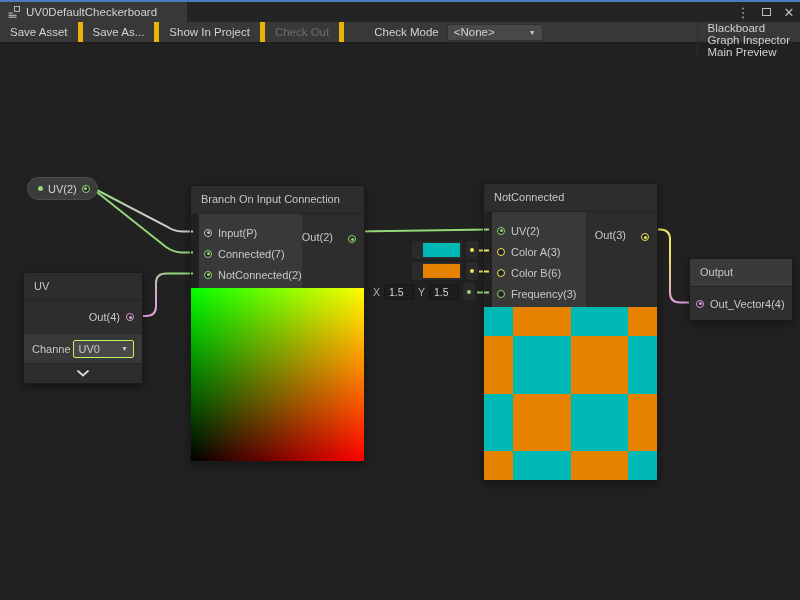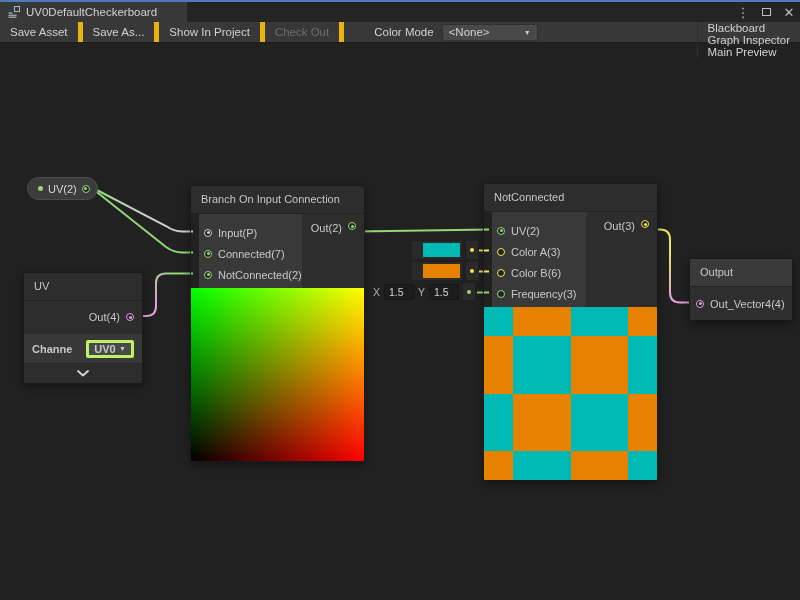--- a/index.html
+++ b/index.html
@@ -32,21 +32,21 @@
   svg.edges { position:absolute; top:0; left:0; width:800px; height:600px; z-index:2; pointer-events:none; }
 
   .node { position:absolute; border:1px solid #1a1a1a; border-radius:2px; overflow:hidden;
     box-shadow:0 3px 8px rgba(0,0,0,.4); z-index:3; font-size:11px; color:#c8c8c8; }
   .node-title { height:28px; line-height:27px; padding-left:10px; background:#2d2d2d;
     border-bottom:1px solid #232323; color:#c6c6c6; white-space:nowrap; overflow:hidden; }
   .node-cols { display:flex;padding-left:8px; }
   .col-in { flex:1; background:#393939; padding:8px 0 3px; }
   .col-out { background:#2d2d2d; padding:8px 0 3px; }
   .prow { height:21px; display:flex; align-items:center; gap:6px; padding-left:5px; white-space:nowrap; }
-  .orow { height:21px; display:flex; align-items:flex-start; justify-content:flex-end; gap:6px; padding-right:8px; white-space:nowrap; }
+  .orow { height:21px; display:flex; align-items:flex-end; justify-content:flex-end; gap:15px; padding-right:8px; white-space:nowrap; }
 
   .port { width:8px; height:8px; border-radius:50%; border:1px solid; background:#212121; flex:0 0 auto;
     display:flex; align-items:center; justify-content:center; }
   .port .dot { width:3px; height:3px; border-radius:50%; display:block; }
   .p-v2 { border-color:var(--vector2_green); }  .p-v2 .dot { background:var(--vector2_green); }
   .p-v3 { border-color:var(--vector3_yellow); } .p-v3 .dot { background:var(--vector3_yellow); }
   .p-v4 { border-color:var(--vector4_pink); }   .p-v4 .dot { background:var(--vector4_pink); }
   .p-gray { border-color:var(--port_gray); }    .p-gray .dot { background:var(--port_gray); }
 
   
@@ -56,22 +56,22 @@
     background-blend-mode:screen; background-color:#000; }
 
   
   .node-checker { left:483px; top:183px; width:175px; }
   .node-checker .col-out { width:71px; }
   .preview-checker { height:173px; display:grid; grid-template-columns:1fr 2fr 2fr 1fr; grid-template-rows:1fr 2fr 2fr 1fr; }
 
   
   .node-uv { left:23px; top:272px; width:120px; }
   .uv-outrow { height:32px; background:#2d2d2d; display:flex; align-items:center; justify-content:flex-end; gap:6px; padding-right:8px; }
-  .uv-chanrow { height:30px; background:#383838; display:flex; align-items:center; padding:0 8px 0 8px; gap:14px; border-top:1px solid #2a2a2a;font-weight:bold; }
-  .mini-dd { flex:1; height:18px; background:#494949; border:3px solid #bef264; border-radius:2px;
+  .uv-chanrow { height:30px; background:#383838; display:flex; align-items:center; padding:0 8px 0 8px; gap:2px; border-top:1px solid #2a2a2a; }
+  .mini-dd { flex:1; height:18px; background:#494949; border:1px solid #bef264; border-radius:2px;
     display:flex; align-items:center; justify-content:space-between; padding:0 5px; min-width:0; }
   .uv-collapse { height:20px; background:#2d2d2d; border-top:1px solid #262626; display:flex; align-items:center; justify-content:center; }
 
   
   .node-output { left:689px; top:258px; width:104px; }
   .node-output .node-title { background:#3a3a3a; }
   .out-prow { height:33px; background:#2f2f2f; display:flex; align-items:center; gap:6px; padding-left:6px; white-space:nowrap; }
 
   
   .pill { position:absolute; left:27px; top:177px; width:71px; height:23px; border-radius:12px;
@@ -116,21 +116,21 @@
         </span>
       <span class="wc">✕</span>
     </div>
   </div>
 
   <div class="toolbar">
     <div class="tb-btn">Save Asset</div>
     <div class="tb-btn">Save As...</div>
     <div class="tb-btn">Show In Project</div>
     <div class="tb-btn disabled">Check Out</div>
-    <div class="tb-label">Color Mode</div>
+    <div class="tb-label">Check Mode</div>
     <div class="tb-dropdown">
       <span>&lt;None&gt;</span>
       <span class="arrow">▼</span>
     </div>
     <div class="tb-right">
       <div class="tb-btn">Blackboard</div>
       <div class="tb-btn">Graph Inspector</div>
       <div class="tb-btn">Main Preview</div>
     </div>
   </div>

